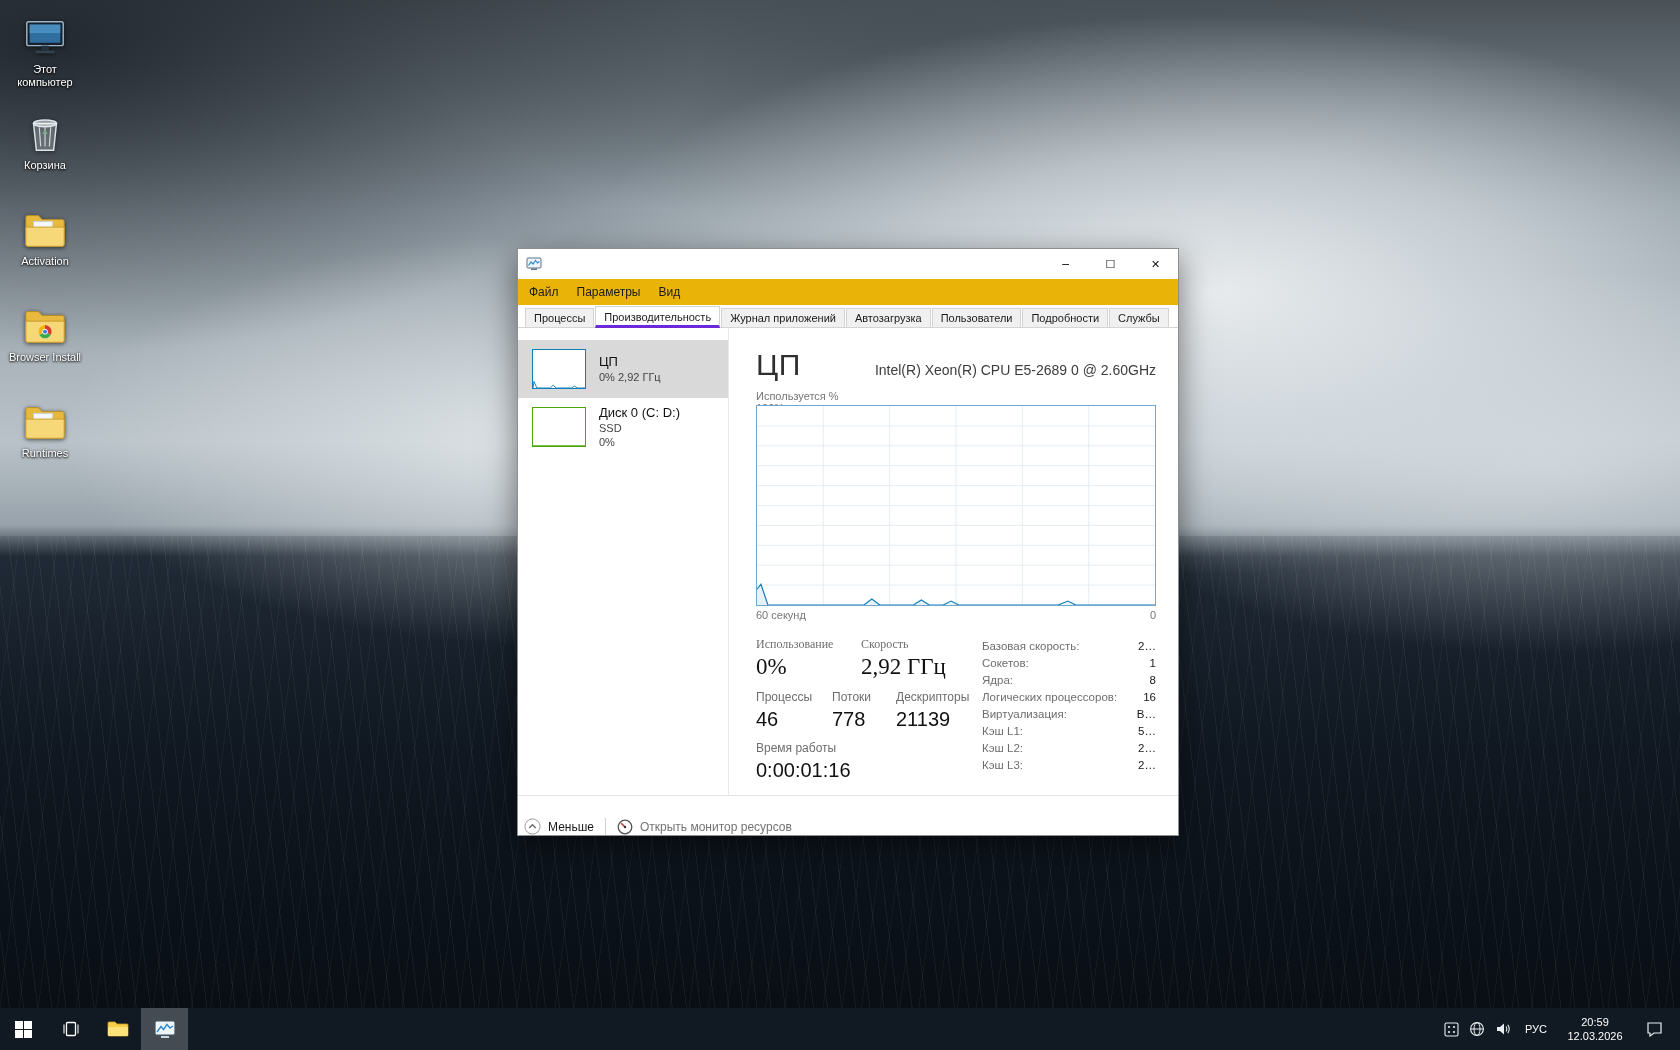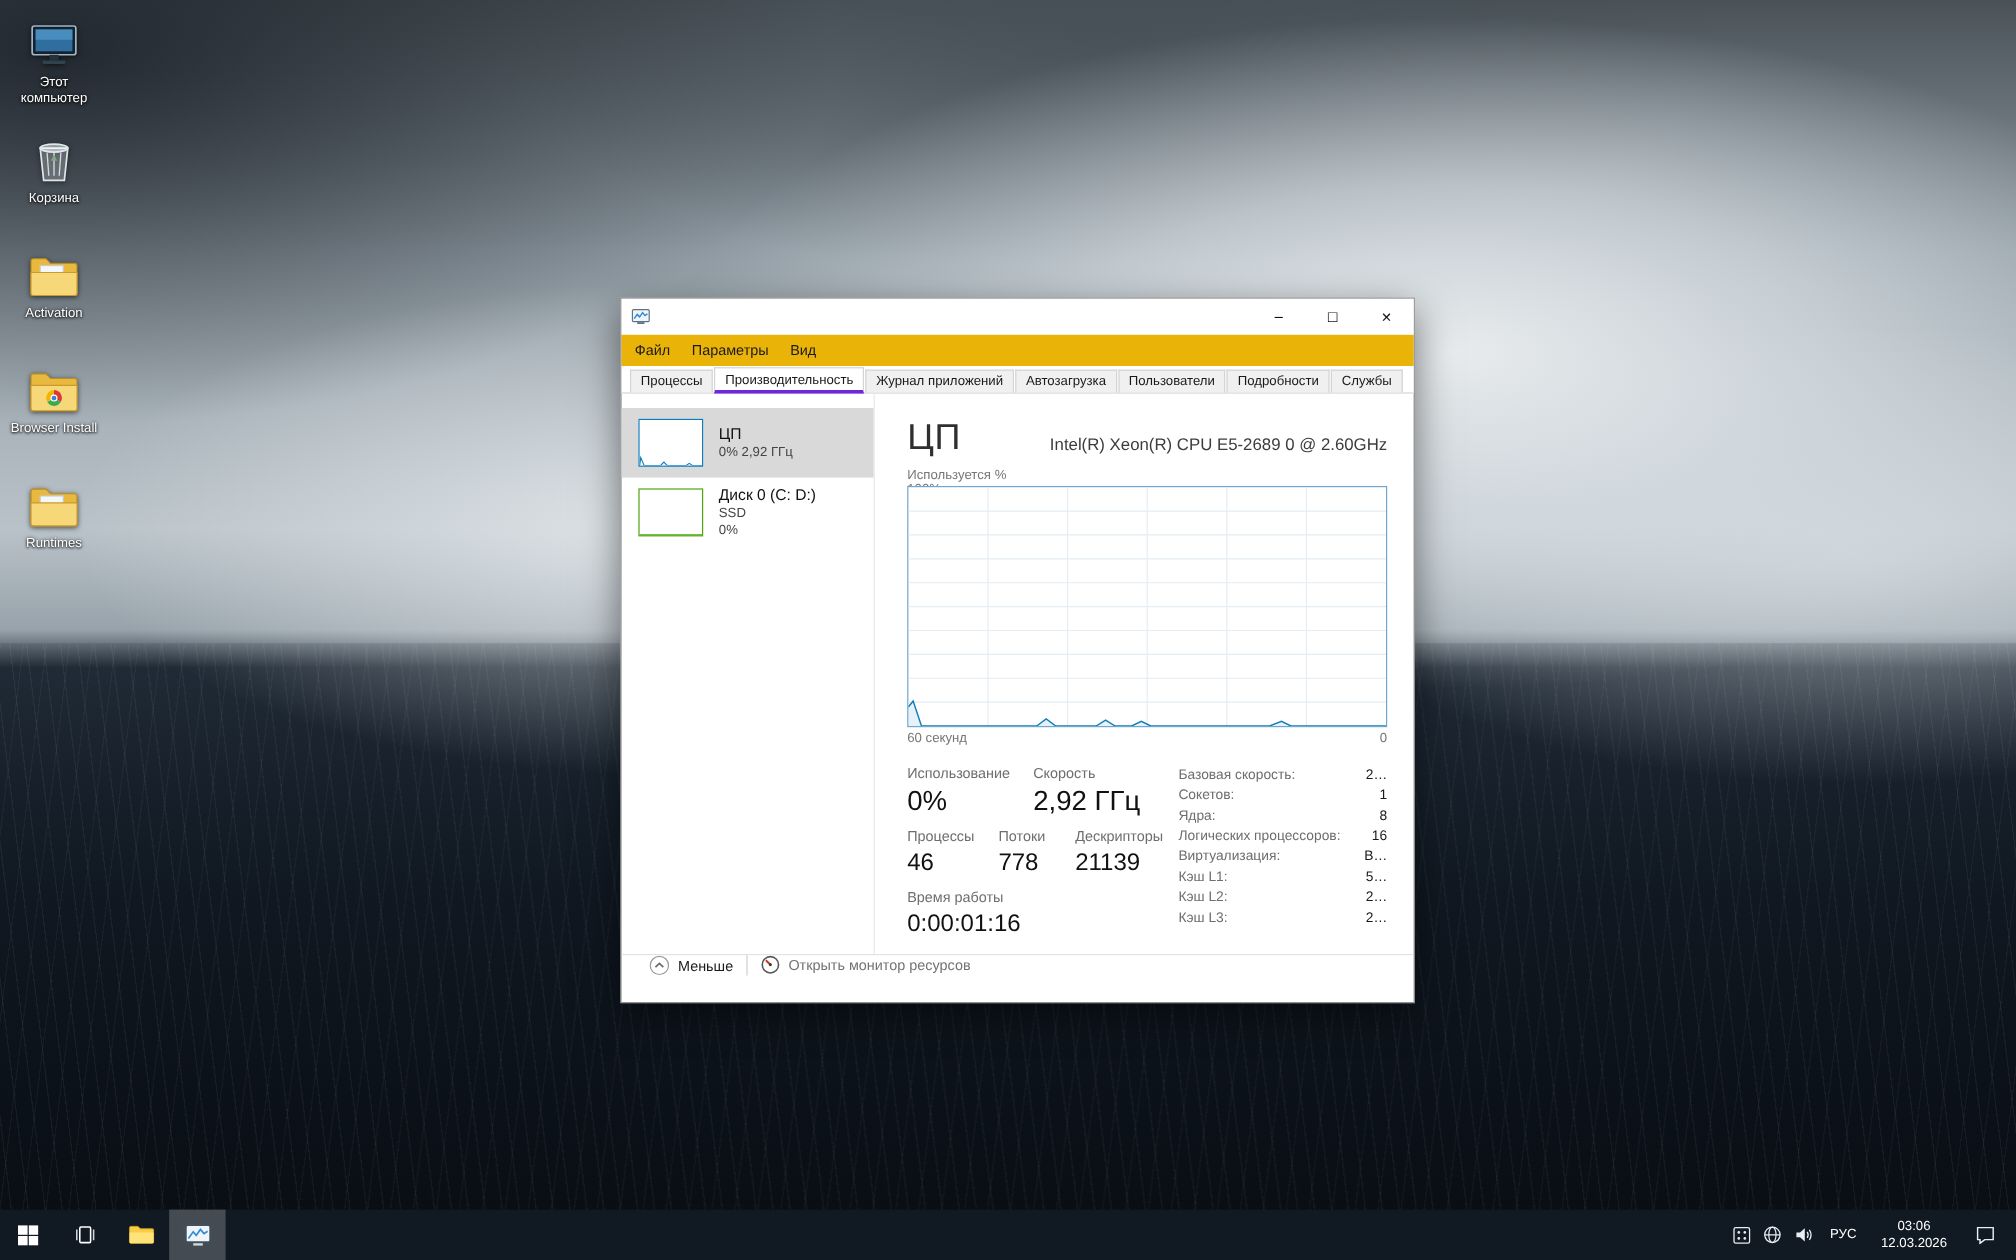--- a/index.html
+++ b/index.html
@@ -69,31 +69,31 @@
   .cpu-head .big { font-size:30px; font-weight:300; color:#2f2f2f; letter-spacing:.5px; }
   .cpu-head .name { font-size:14px; color:#3c3c3c; padding-bottom:4px; }
   .graph-lbl { display:flex; justify-content:space-between; font-size:11px; color:#767676; margin-top:8px; height:15px;flex-direction:column; }
   .graph { height:201px; border:1px solid #71a7cf; background:#fff; position:relative; }
   .graph svg { display:block; width:100%; height:100%; }
   .graph-lbl2 { display:flex; justify-content:space-between; font-size:11px; color:#767676; margin-top:3px; height:15px; }
 
   .stats { display:flex; margin-top:12px; flex:1; }
   .stats-left { flex:1; min-width:0; }
   .srow { display:grid; margin-bottom:7px; }
-  .srow.r1 { grid-template-columns:105px 1fr; }
+  .srow.r1 { grid-template-columns:105px 1fr;font-family:Liberation Serif, serif; }
   .srow.r2 { grid-template-columns:76px 64px 1fr; }
   .slabel { font-size:12px; color:#6e6e6e; line-height:16px; }
   .sval-xl { font-size:23px; color:#111; line-height:30px; font-weight:400; }
   .sval-l  { font-size:20px; color:#111; line-height:28px; }
   .info-col { flex:0 0 174px; padding-top:2px; }
   .irow { display:flex; justify-content:space-between; line-height:17px; }
   .irow .il { font-size:11.5px; color:#6e6e6e; white-space:nowrap; }
   .irow .iv { font-size:11.5px; color:#1a1a1a; }
 
-  .tm-footer { flex:0 0 40px; border-top:1px solid #e3e3e3; display:flex; align-items:flex-start; padding-left:23px; }
+  .tm-footer { flex:0 0 40px; border-top:1px solid #e3e3e3; display:flex; align-items:flex-end; padding-left:6px; }
   .less-btn { display:flex; align-items:center; gap:7px; background:none; border:0; font-size:12px;
     color:#1a1a1a; cursor:pointer; font-family:inherit; }
   .vdiv { width:1px; height:17px; background:#cfcfcf; margin:0 11px; }
   .res-link { display:flex; align-items:center; gap:7px; background:none; border:0; font-size:12px;
     color:#737373; cursor:pointer; font-family:inherit; }
 
   
   .taskbar { position:absolute; left:0; right:0; bottom:0; height:42px; background:rgba(18,26,35,.96);
     display:flex; align-items:stretch; }
   .tb-btn { width:47px; display:flex; align-items:center; justify-content:center; cursor:pointer; }
@@ -384,21 +384,21 @@
         </svg>
       </div>
       <div class="tray-ico">
         <svg width="16" height="16" viewBox="0 0 16 16">
           <path d="M2 6 h3 l4 -3.5 v11 L5 10 H2 Z" fill="#e8eef2"></path>
           <path d="M11 5.5 q1.6 2.5 0 5 M12.8 3.8 q2.8 4.2 0 8.4" fill="none" stroke="#e8eef2" stroke-width="1.1"></path>
         </svg>
       </div>
       <div class="lang">РУС</div>
       <div class="clock">
-        <span>03:06</span>
+        <span>20:59</span>
         <span>12.03.2026</span>
       </div>
       <div class="action">
         <svg width="17" height="16" viewBox="0 0 17 16">
           <path d="M2 2 h13 v10 h-7 l-4 3 v-3 H2 Z" fill="none" stroke="#e8eef2" stroke-width="1.2"></path>
         </svg>
       </div>
       <div class="show-desk"></div>
     </div>
   </div>

